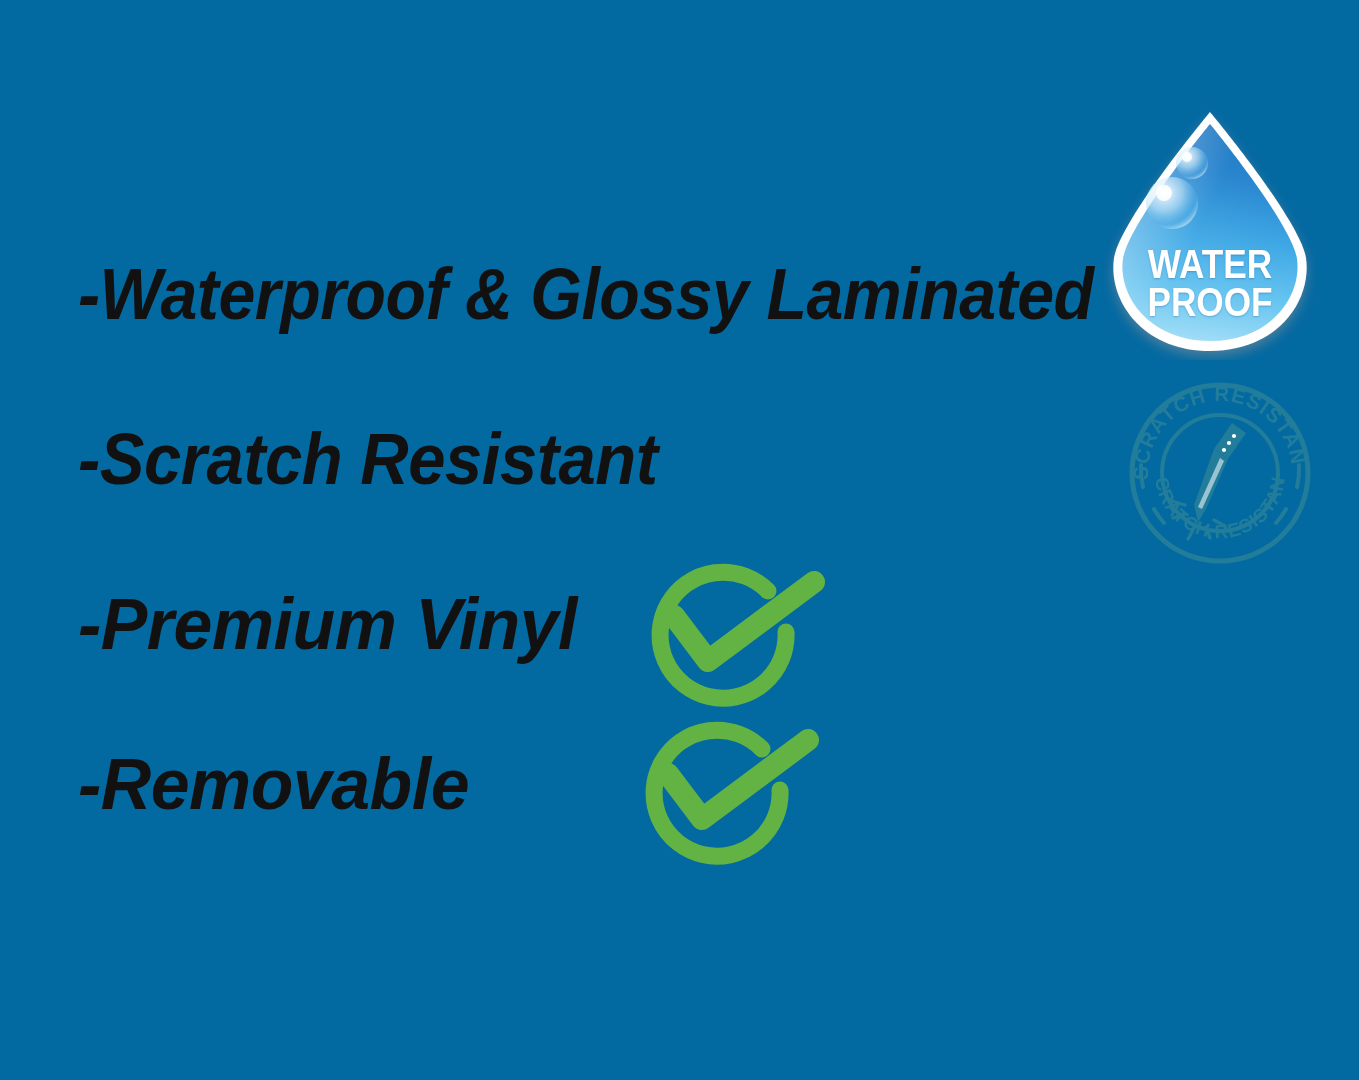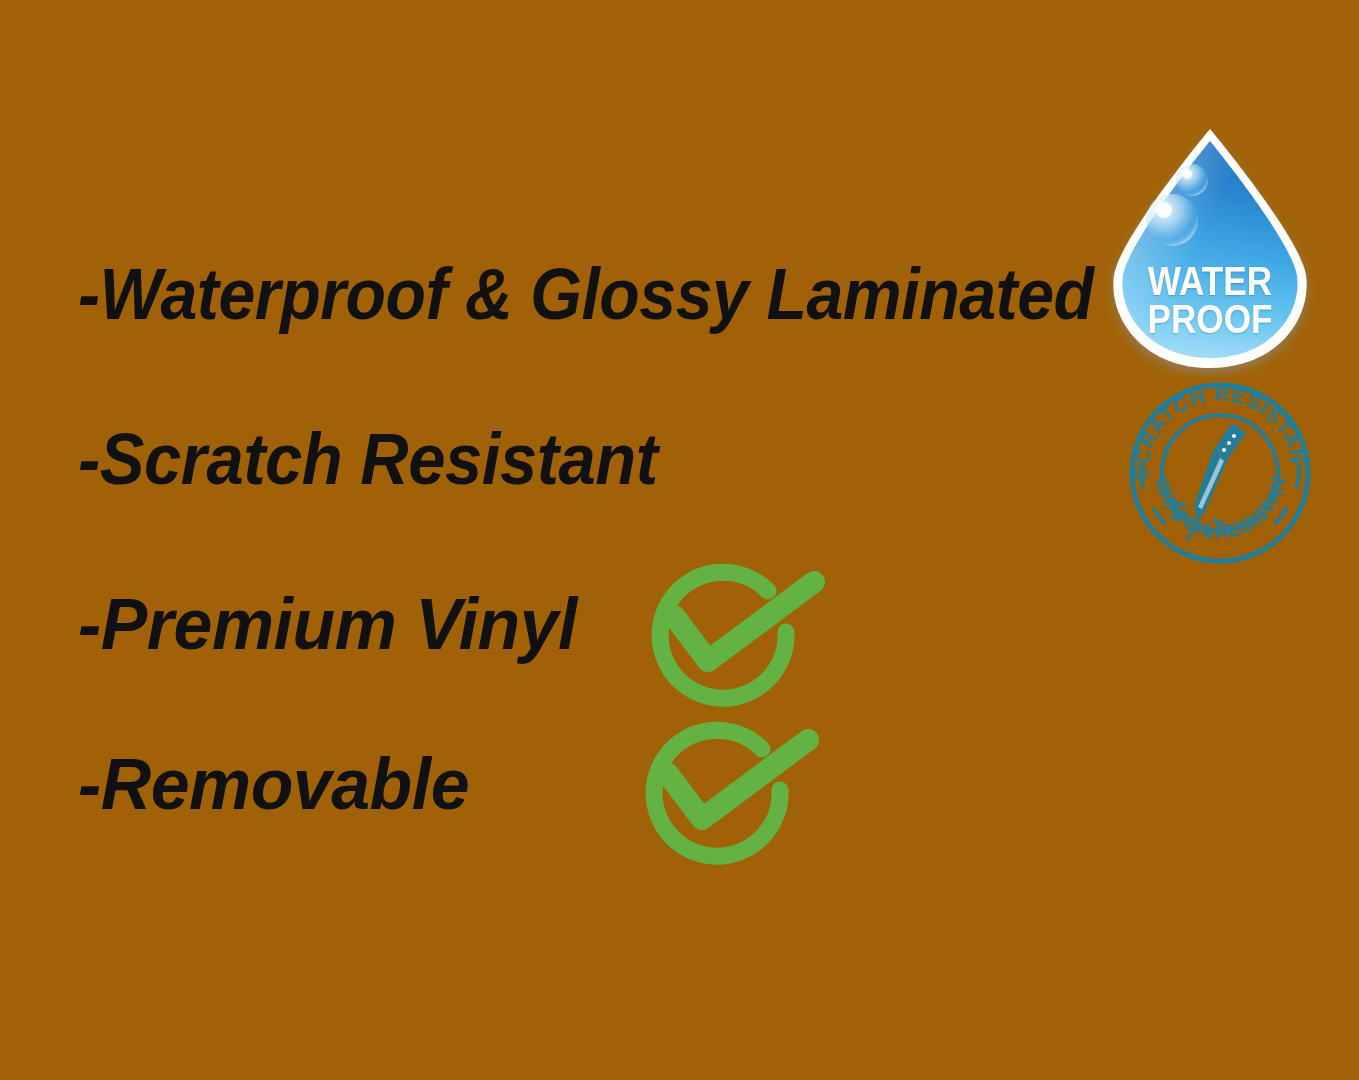--- a/index.html
+++ b/index.html
@@ -7,21 +7,21 @@
     padding: 0;
     background: #ffffff;
   }
   body {
     font-family: "Liberation Sans", sans-serif;
   }
   #canvas {
     position: relative;
     width: 1359px;
     height: 1080px;
-    background: #a16207;
+    background: #0369a1;
     overflow: hidden;
     text-decoration: underline;
   }
 
   
   .feature-list {
     position: absolute;
     left: 0;
     top: 0;
     width: 1100px;
@@ -40,21 +40,21 @@
   }
   .feature-line.l0 { top: 258px; font-size: 72px; transform: scaleX(0.92); transform-origin: left center; }
   .feature-line.l1 { top: 423px; font-size: 72px; transform: scaleX(0.93); transform-origin: left center; }
   .feature-line.l2 { top: 588px; font-size: 72px; transform: scaleX(0.97); transform-origin: left center; }
   .feature-line.l3 { top: 748px; font-size: 72px; transform: scaleX(0.97); transform-origin: left center; }
 
   
   .droplet-badge {
     position: absolute;
     left: 1104px;
-    top: 125px;
+    top: 108px;
     width: 212px;
     height: 252px;
   }
   .droplet-badge svg { display: block; width: 100%; height: 100%; }
 
   .droplet-text {
     position: absolute;
     left: 0;
     top: 138px;
     width: 212px;

